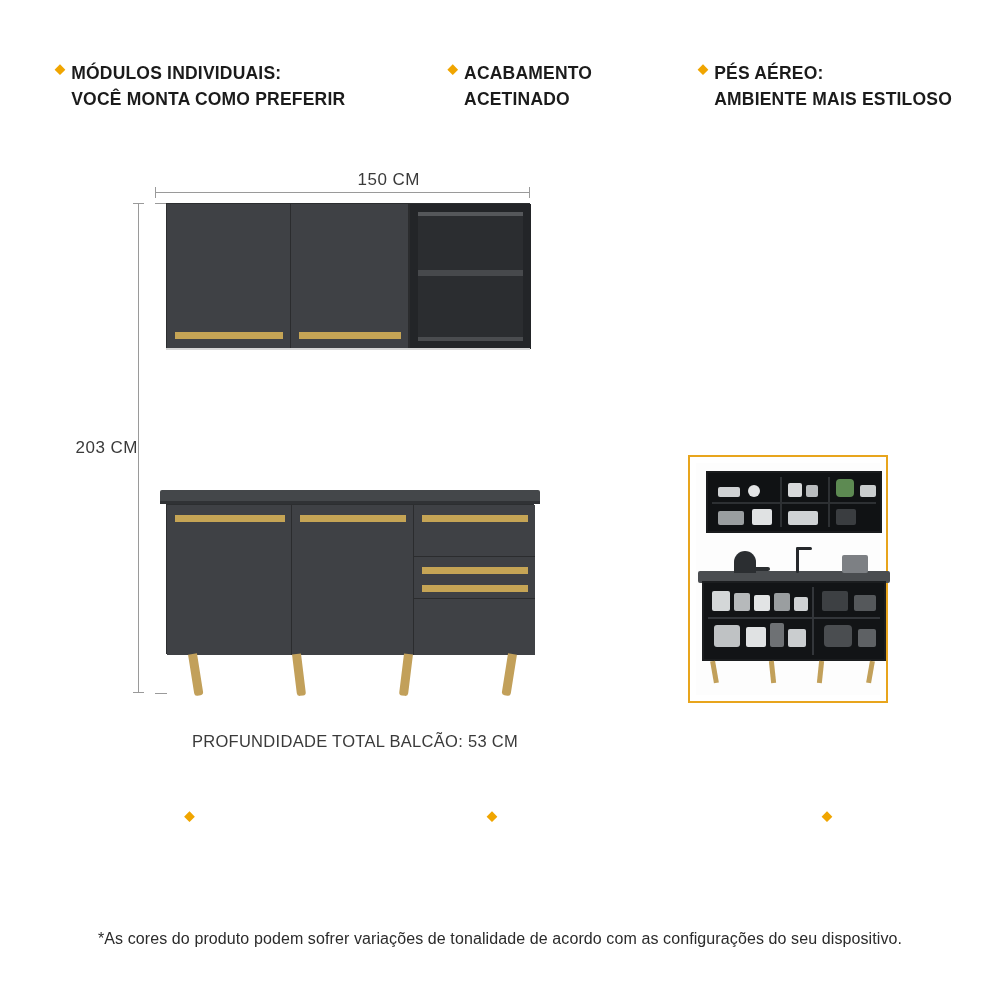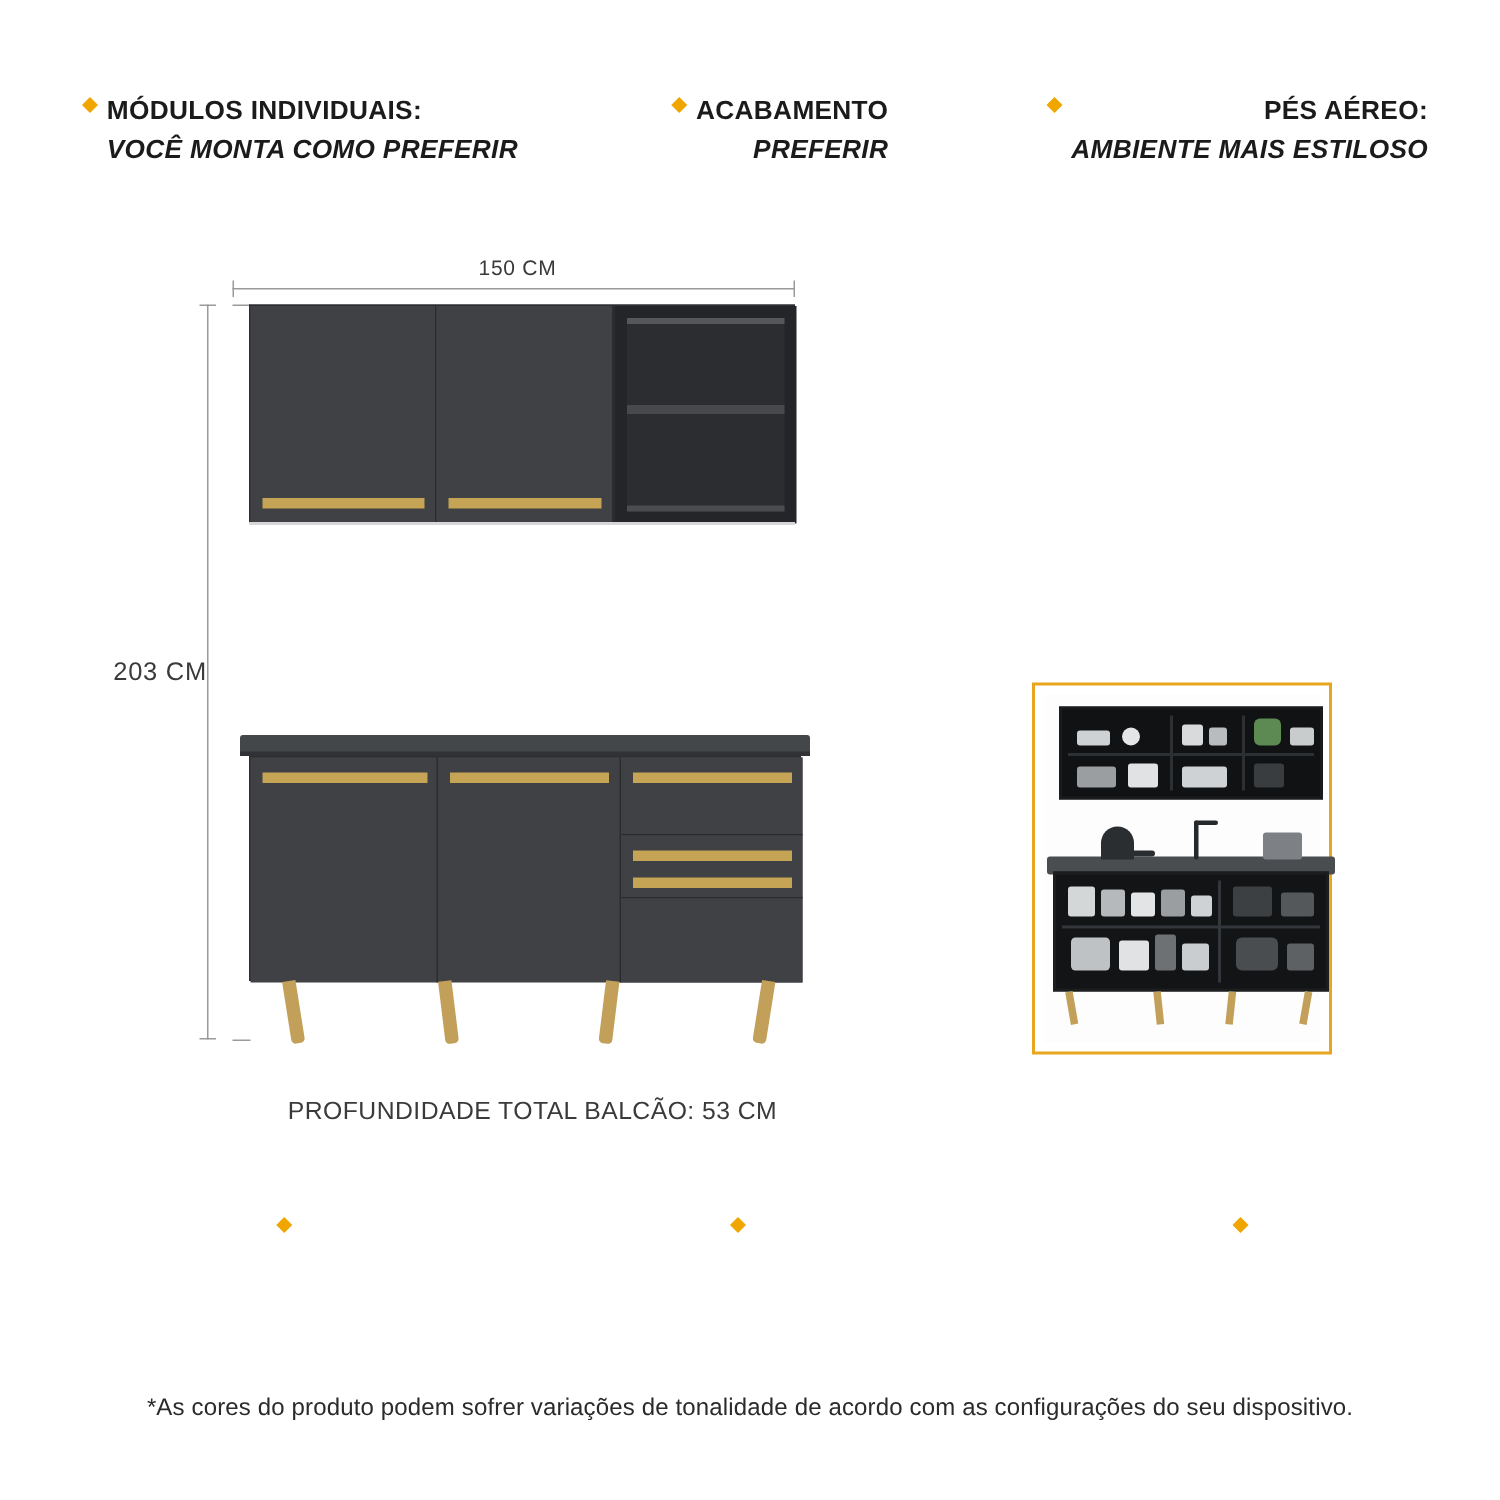--- a/index.html
+++ b/index.html
@@ -21,40 +21,40 @@
   .feat {
     display: flex; align-items: flex-start; justify-content: center;
     font-size: 17.5px; font-weight: bold; letter-spacing: .2px;
     line-height: 1.5; color: #1b1b1b;
   }
   .feat .diamond {
     color: #f0a500; font-size: 13px; line-height: 1.45;
     margin-right: 6px; flex: 0 0 auto;
   }
   .feat .txt { text-align: left; }
-  .feat .txt .l2 { display: block; font-style: italic; }
+  .feat .txt .l2 { display: block; }
   .feat-1 { width: 390px; padding-left: 55px; justify-content: flex-start; }
   .feat-2 { width: 260px; }
   .feat-3 { width: 350px; }
-  .feat-2 .txt, .feat-3 .txt { text-align: right; }
+  .feat-2 .txt, .feat-3 .txt { text-align: left; }
   .feat-2, .feat-3 { align-items: flex-start; }
 
   
   .dim-top-line {
     position: absolute; left: 155px; top: 192px; width: 375px; height: 1px;
     background: #9a9a9a;
   }
   .dim-top-line::before, .dim-top-line::after {
     content: ""; position: absolute; top: -5px; width: 1px; height: 11px; background: #9a9a9a;
   }
   .dim-top-line::before { left: 0; }
   .dim-top-line::after { right: 0; }
   .dim-top-label {
-    position: absolute; top: 170px; left: 270px; width: 150px; text-align: center;
-    background: #fff; font-size: 14px; color: #3a3a3a; letter-spacing: .5px;
+    position: absolute; top: 170px; left: 270px; width: 150px; text-align: right;
+    background: #fff; font-size: 17px; color: #3a3a3a; letter-spacing: .5px;
   }
 
   .dim-left-line {
     position: absolute; left: 138px; top: 203px; width: 1px; height: 490px;
     background: #9a9a9a;
   }
   .dim-left-line::before, .dim-left-line::after {
     content: ""; position: absolute; left: -5px; height: 1px; width: 11px; background: #9a9a9a;
   }
   .dim-left-line::before { top: 0; }
@@ -215,21 +215,21 @@
       <span class="diamond">◆</span>
       <span class="txt">
         <span>MÓDULOS INDIVIDUAIS:</span>
         <span class="l2">VOCÊ MONTA COMO PREFERIR</span>
       </span>
     </div>
     <div class="feat feat-2">
       <span class="diamond">◆</span>
       <span class="txt">
         <span>ACABAMENTO</span>
-        <span class="l2">PREFERIR</span>
+        <span class="l2">ACETINADO</span>
       </span>
     </div>
     <div class="feat feat-3">
       <span class="diamond">◆</span>
       <span class="txt">
         <span>PÉS AÉREO:</span>
         <span class="l2">AMBIENTE MAIS ESTILOSO</span>
       </span>
     </div>
   </div>

